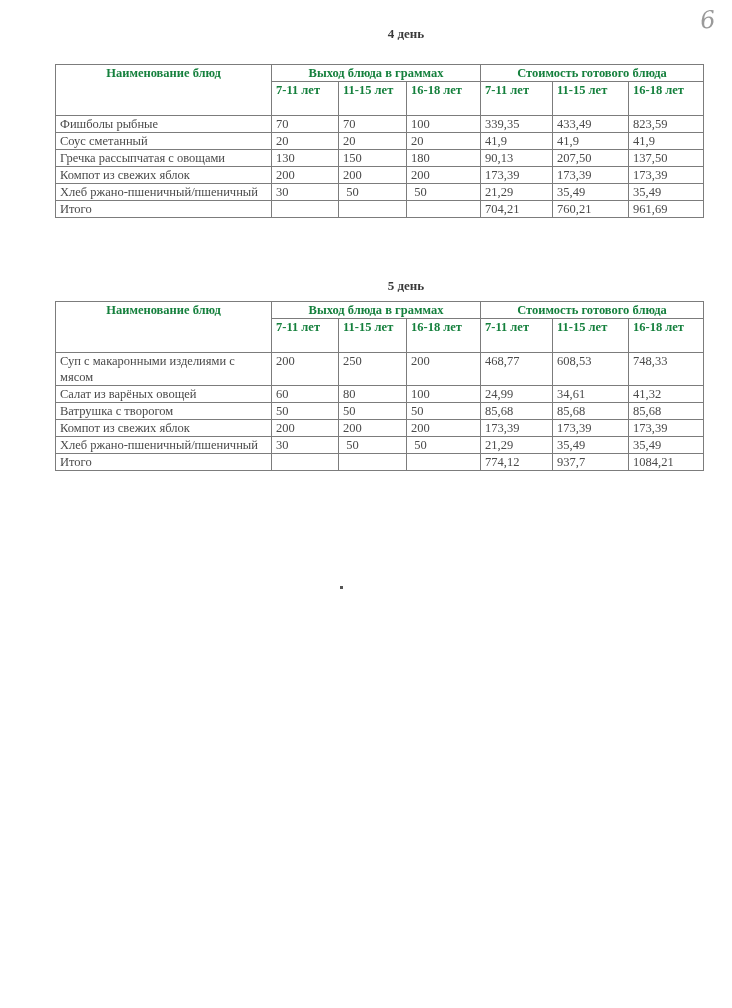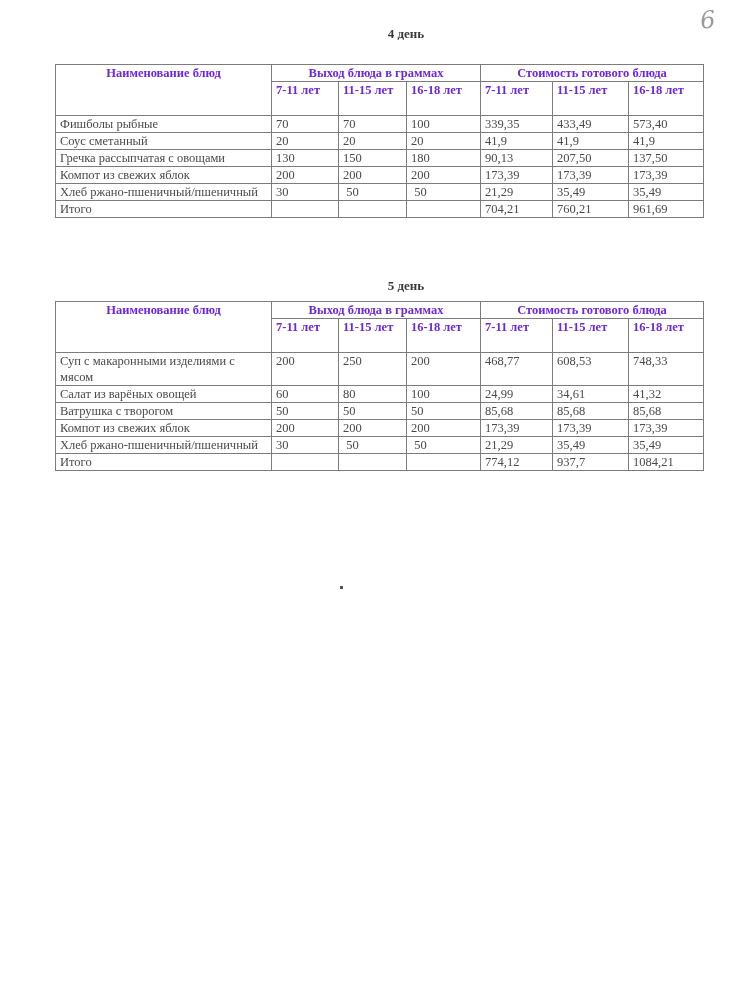--- a/index.html
+++ b/index.html
@@ -16,21 +16,21 @@
     font-weight: bold; font-size: 13px; color: #3a3a3a; padding-left: 40px;
   }
   table.menu {
     position: absolute; left: 55px; width: 648px; border-collapse: collapse;
     font-size: 12.5px; table-layout: fixed;
   }
   table.menu td, table.menu th {
     border: 1px solid #7c7c7c; padding: 0 4px; vertical-align: top; line-height: 16px;
     text-align: left; font-weight: normal; color: #4a4a4a;
   }
-  table.menu th { font-weight: bold; color: #6d28d9; }
+  table.menu th { font-weight: bold; color: #15803d; }
   table.menu th.center { text-align: center; }
   .dot { position: absolute; width: 3px; height: 3px; background: #555; }
 </style>
 </head>
 <body>
 
 <div class="page-num">6</div>
 
 <div class="day-title" style="top:26px;">4 день</div>
 
@@ -58,21 +58,21 @@
     <th>11-15 лет</th>
     <th>16-18 лет</th>
   </tr>
   <tr>
     <td>Фишболы рыбные</td>
     <td>70</td>
     <td>70</td>
     <td>100</td>
     <td>339,35</td>
     <td>433,49</td>
-    <td>573,40</td>
+    <td>823,59</td>
   </tr>
   <tr>
     <td>Соус сметанный</td>
     <td>20</td>
     <td>20</td>
     <td>20</td>
     <td>41,9</td>
     <td>41,9</td>
     <td>41,9</td>
   </tr>

